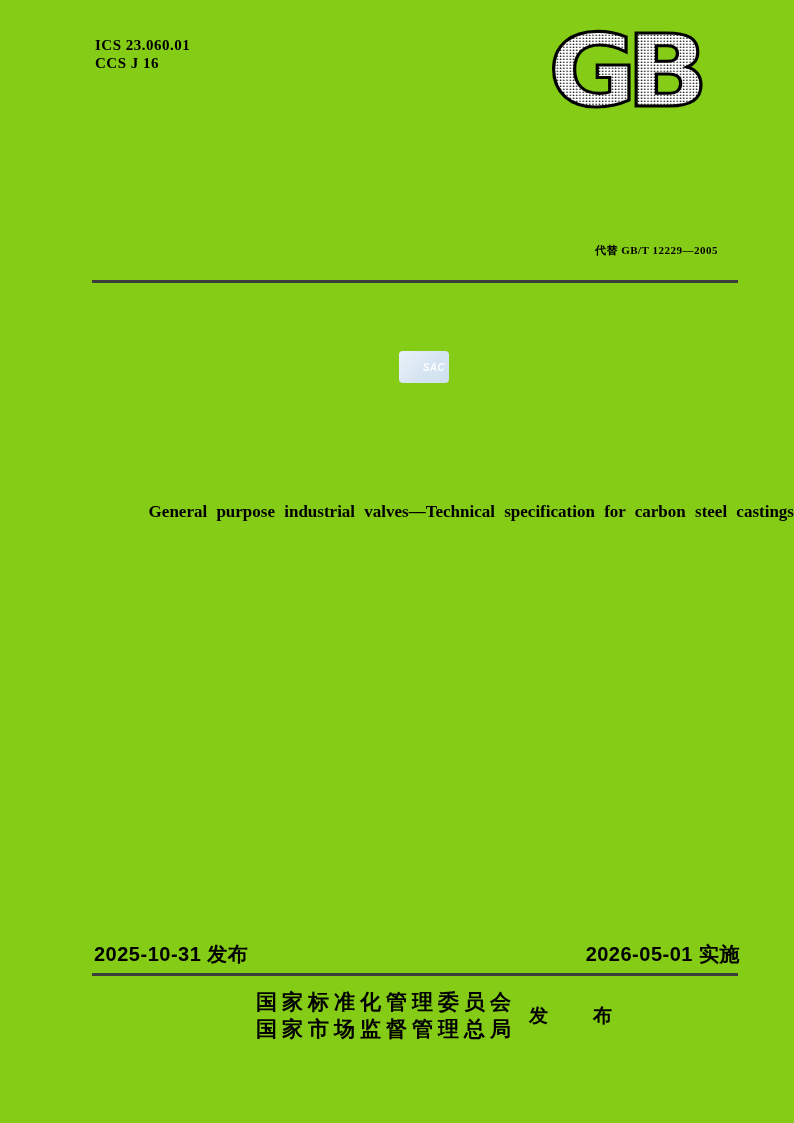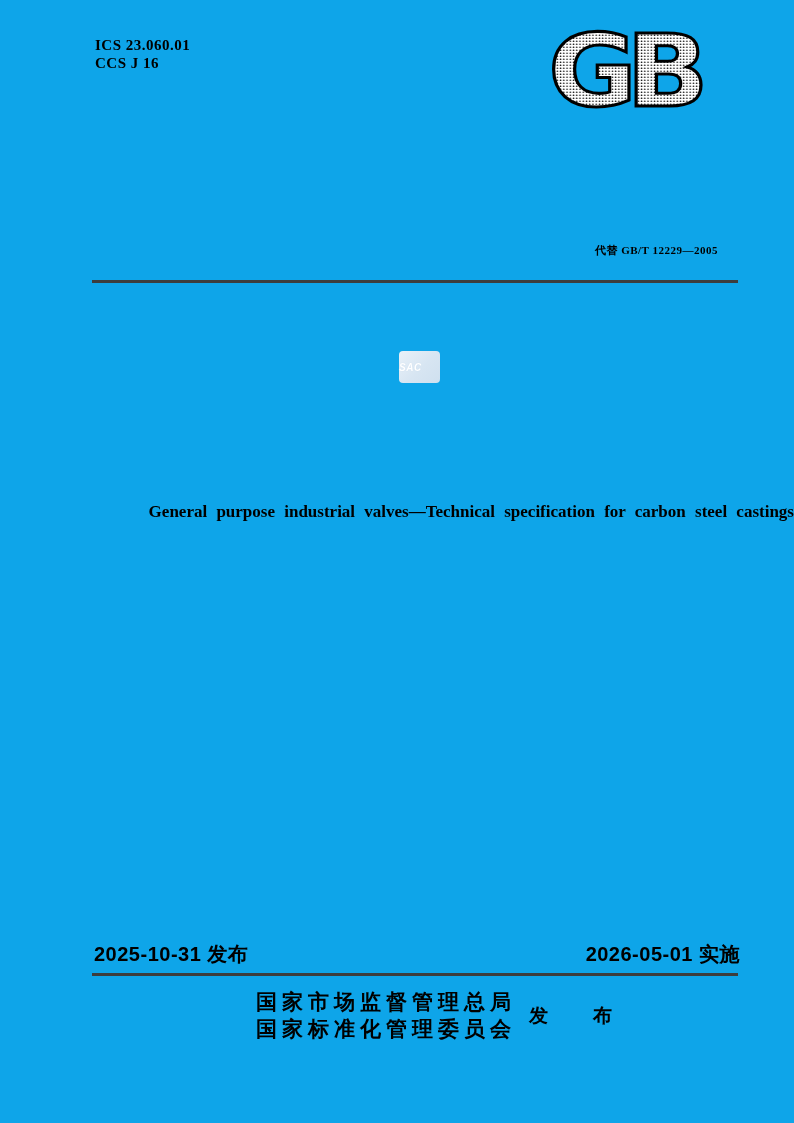--- a/index.html
+++ b/index.html
@@ -1,20 +1,20 @@
 <!DOCTYPE html>
 <html><head>
 <meta charset="utf-8">
 <style>
   html,body{margin:0;padding:0;background:#888;}
   .page{
     position:relative;
     width:794px;height:1123px;
     margin:0 auto;
-    background:#0ea5e9;
+    background:#84cc16;
     overflow:hidden;
     font-family:"Liberation Serif", serif;
     color:#000;
   }
   
   .ics-block{
     position:absolute;left:95px;top:36px;
     font-family:"Liberation Serif", serif;
     font-weight:bold;font-size:15px;line-height:18px;
     letter-spacing:0.5px;
@@ -40,24 +40,24 @@
     font-family:"Liberation Serif",serif;
     font-weight:600;font-size:11px;letter-spacing:0.5px;
     white-space:nowrap;
   }
   .rule-top{
     position:absolute;left:92px;top:280px;width:646px;height:3px;
     background:#3d3d3d;
   }
   
   .sac-watermark{
-    position:absolute;left:399px;top:351px;width:41px;height:32px;
+    position:absolute;left:399px;top:351px;width:30px;height:32px;
     border-radius:4px;
     background:linear-gradient(135deg,#e9f1f8 0%,#d7e5f2 55%,#cfe0ef 100%);
-    display:flex;align-items:center;justify-content:flex-start;
+    display:flex;align-items:center;justify-content:center;padding-left:20px;
   }
   .sac-watermark span{
     font-family:"Liberation Sans",sans-serif;
     font-style:italic;font-weight:bold;font-size:10px;
     color:#ffffff;letter-spacing:0.5px;
     text-shadow:0 0 1px #c4d8ec;
   }
   
   .title-cn{
     position:absolute;left:0;top:428px;width:100%;
@@ -133,19 +133,19 @@
   <div class="title-en">General purpose industrial valves—Technical specification for carbon steel castings</div>
 
   <div class="dates-row">
     <span>2025-10-31 发布</span>
     <span>2026-05-01 实施</span>
   </div>
 
   <div class="rule-bottom"></div>
 
   <div class="issuer-block">
+    <div>国家标准化管理委员会</div>
     <div>国家市场监督管理总局</div>
-    <div>国家标准化管理委员会</div>
   </div>
 
   <div class="publish-label">发　布</div>
 
 </div>
 
 </body></html>

